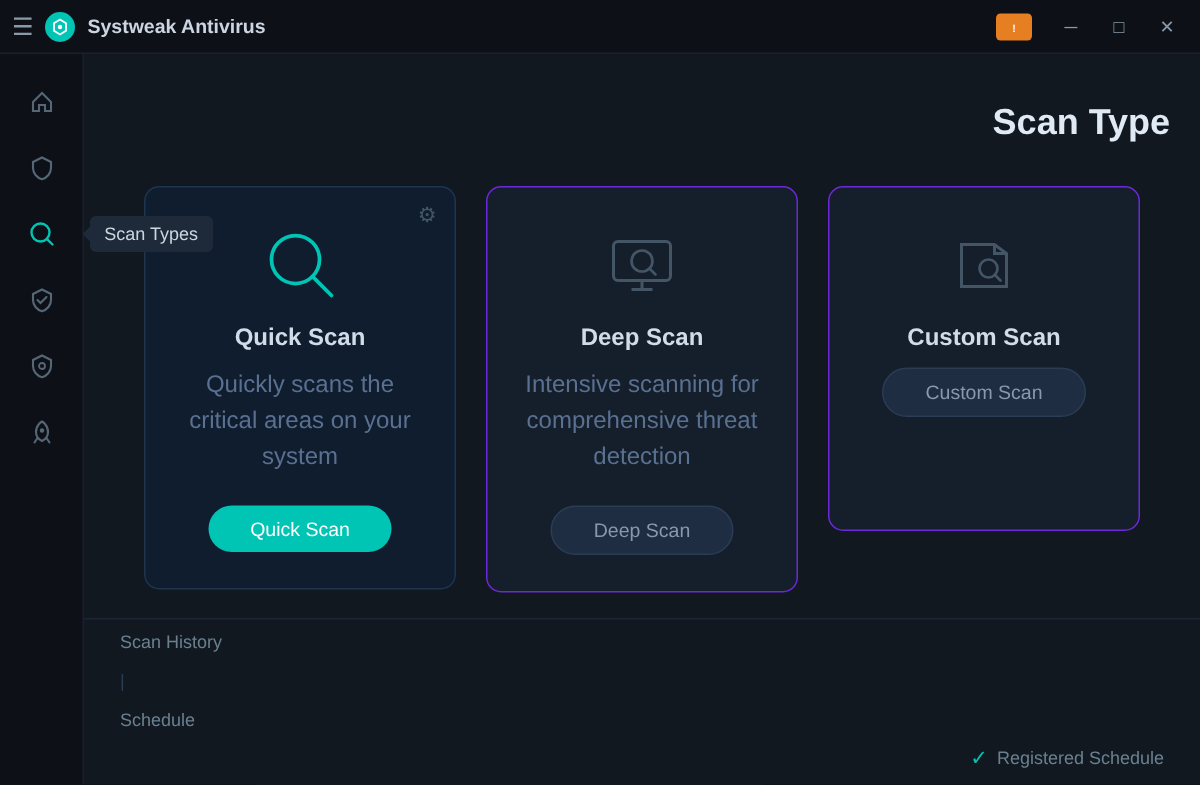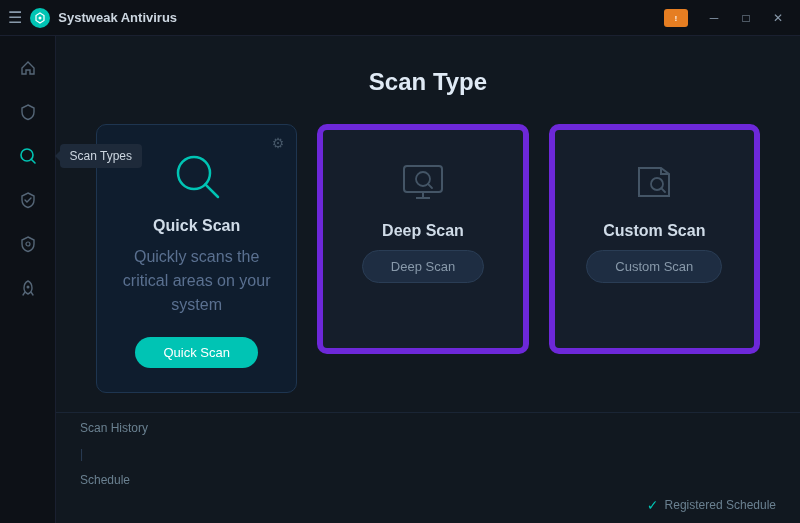--- a/index.html
+++ b/index.html
@@ -144,21 +144,21 @@
     .content-area {
       flex: 1;
       background: #111820;
       display: flex;
       flex-direction: column;
       overflow: hidden;
     }
 
     
     .page-header {
-      text-align: center;
+      text-align: right;
       padding: 32px 20px 20px;
     }
     .page-title {
       color: #e0eaf5;
       font-size: 24px;
       font-weight: 600;
       margin-bottom: 8px;
     }
     .page-subtitle {
       color: #5a7090;
@@ -181,21 +181,21 @@
       max-width: 220px;
       background: #151e2b;
       border-radius: 10px;
       padding: 24px 20px;
       display: flex;
       flex-direction: column;
       align-items: center;
       text-align: center;
       position: relative;
       min-height: 230px;
-      border: 6px solid #6d28d9;
+      border: 1px solid #6d28d9;
     }
     .scan-card.featured {
       background: #0f1d2e;
       border: 1px solid #1e3550;
     }
 
     .gear-icon {
       position: absolute;
       top: 10px;
       right: 12px;
@@ -385,20 +385,21 @@
           <svg width="54" height="54" viewBox="0 0 54 54" fill="none">
             <rect x="8" y="12" width="38" height="26" rx="3" stroke="#445566" stroke-width="2" fill="none"></rect>
             <line x1="19" y1="38" x2="35" y2="38" stroke="#445566" stroke-width="2"></line>
             <line x1="27" y1="38" x2="27" y2="44" stroke="#445566" stroke-width="2"></line>
             <line x1="20" y1="44" x2="34" y2="44" stroke="#445566" stroke-width="2"></line>
             <circle cx="27" cy="25" r="7" stroke="#445566" stroke-width="1.8" fill="none"></circle>
             <line x1="31.9" y1="29.9" x2="36" y2="34" stroke="#445566" stroke-width="1.8" stroke-linecap="round"></line>
           </svg>
         </div>
         <div class="scan-card-title">Deep Scan</div>
+        <div class="scan-card-desc">Intensive scanning for comprehensive threat detection</div>
         <button class="scan-btn secondary">Deep Scan</button>
       </div>
 
       <div class="scan-card">
         <div class="scan-icon">
           <svg width="54" height="54" viewBox="0 0 54 54" fill="none">
             <path d="M12 14 L12 42 L42 42 L42 20 L34 14 Z" stroke="#445566" stroke-width="2" fill="none"></path>
             <path d="M34 14 L34 20 L42 20" stroke="#445566" stroke-width="2" fill="none"></path>
             <circle cx="30" cy="30" r="6" stroke="#445566" stroke-width="1.8" fill="none"></circle>
             <line x1="34.2" y1="34.2" x2="38" y2="38" stroke="#445566" stroke-width="1.8" stroke-linecap="round"></line>

